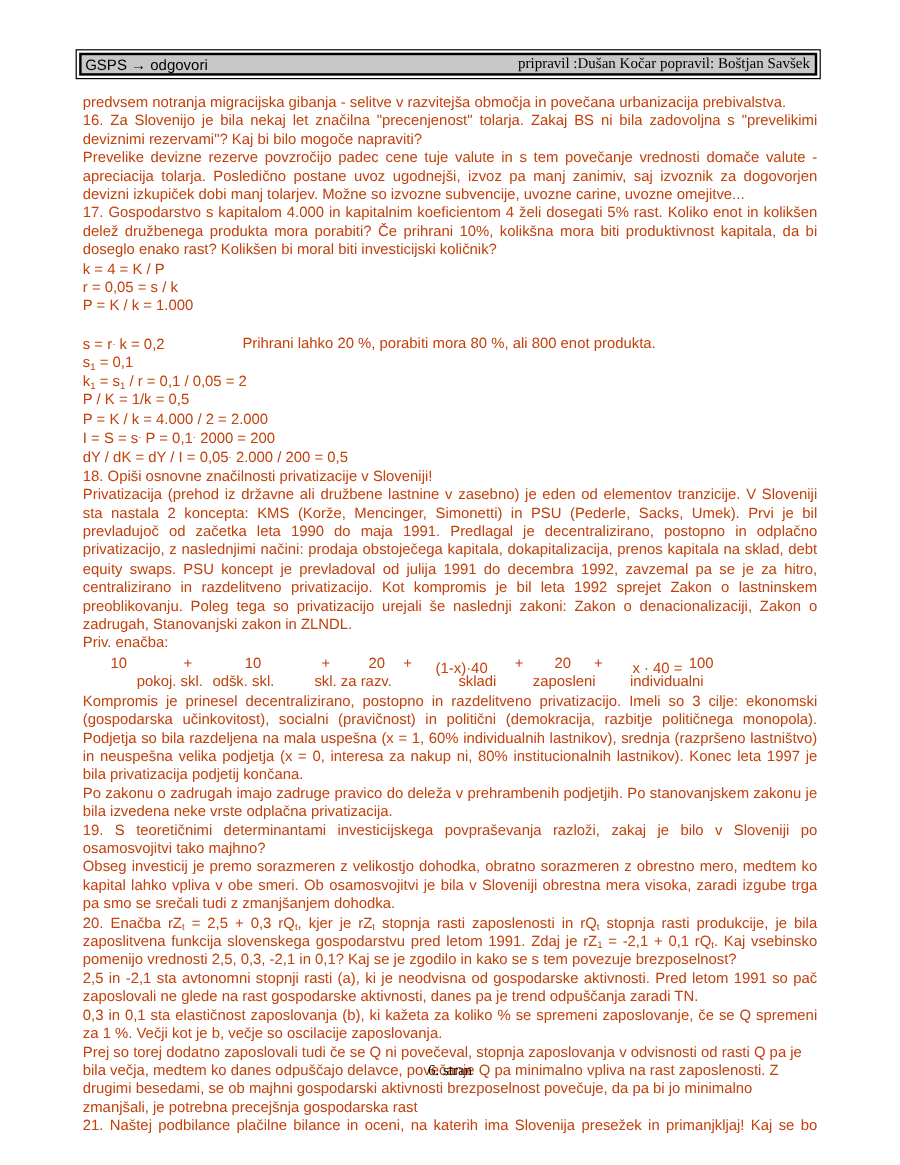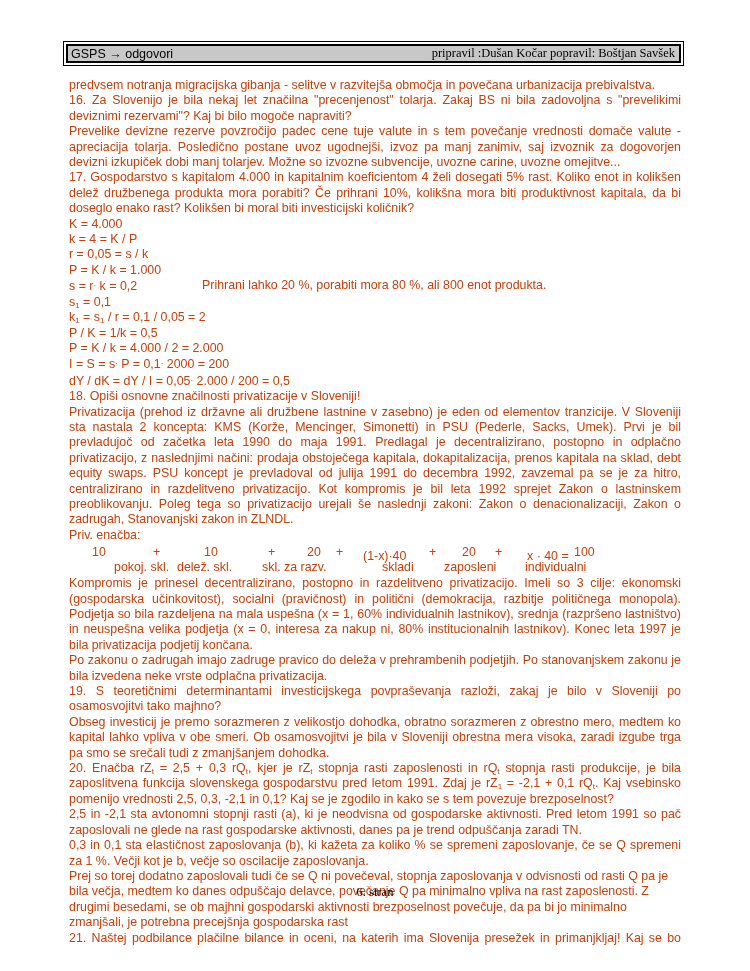--- a/index.html
+++ b/index.html
@@ -18,21 +18,21 @@
     }
     .hdr-left { font-family: "Liberation Sans", sans-serif; font-size: 12.5px; color: #000; }
     .hdr-right { font-family: "Liberation Serif", serif; font-size: 12.5px; color: #000; }
 
     .body {
       position: absolute; left: 69px; top: 78px; width: 612px;
       font-family: "Liberation Sans", sans-serif; font-size: 12.4px; line-height: 15.4px; color: #c2410c;
     }
     .body p { margin: 0; text-align: justify; }
     .body p.nj { text-align: left; }
-    .calc-row { display: flex; }
+    .calc-row { display: flex; margin-top: 16px; }
     .calc-row .c1 { width: 133px; }
     sub { font-size: 8px; vertical-align: -2px; line-height: 0; }
     .dot { font-size: 8px; vertical-align: 2px; }
 
     .eq {
       position: relative; height: 31px; margin-top: 2px;
       font-family: "Liberation Sans", sans-serif; font-size: 12.4px;
     }
     .eq span { position: absolute; white-space: nowrap; }
 
@@ -53,21 +53,20 @@
     </div>
   </div>
 
   <div class="body">
     <p class="nj">predvsem notranja migracijska gibanja - selitve v razvitejša območja in povečana urbanizacija prebivalstva.</p>
     <p>16. Za Slovenijo je bila nekaj let značilna "precenjenost" tolarja. Zakaj BS ni bila zadovoljna s "prevelikimi deviznimi rezervami"? Kaj bi bilo mogoče napraviti?</p>
     <p>Prevelike devizne rezerve povzročijo padec cene tuje valute in s tem povečanje vrednosti domače valute - apreciacija tolarja. Posledično postane uvoz ugodnejši, izvoz pa manj zanimiv, saj izvoznik za dogovorjen devizni izkupiček dobi manj tolarjev. Možne so izvozne subvencije, uvozne carine, uvozne omejitve...</p>
     <p>17. Gospodarstvo s kapitalom 4.000 in kapitalnim koeficientom 4 želi dosegati 5% rast. Koliko enot in kolikšen delež družbenega produkta mora porabiti? Če prihrani 10%, kolikšna mora biti produktivnost kapitala, da bi doseglo enako rast? Kolikšen bi moral biti investicijski količnik?</p>
 
     <div>
-      <p class="nj">K = 4.000</p>
       <p class="nj">k = 4 = K / P</p>
       <p class="nj">r = 0,05 = s / k</p>
       <p class="nj">P = K / k = 1.000</p>
       <div class="calc-row">
         <span class="c1"><span>s = r</span><span class="dot">·</span><span> k = 0,2</span></span>
         <span>Prihrani lahko 20 %, porabiti mora 80 %, ali 800 enot produkta.</span>
       </div>
       <p class="nj"><span>s</span><sub>1</sub><span> = 0,1</span></p>
       <p class="nj"><span>k</span><sub>1</sub><span> = s</span><sub>1</sub><span> / r = 0,1 / 0,05 = 2</span></p>
       <p class="nj">P / K = 1/k = 0,5</p>
@@ -88,21 +87,21 @@
       <span style="left:238px; top:0px;">20</span>
       <span style="left:267px; top:0px;">+</span>
       <span style="left:294px; top:4px;">(1-x)·40</span>
       <span style="left:360px; top:0px;">+</span>
       <span style="left:393px; top:0px;">20</span>
       <span style="left:426px; top:0px;">+</span>
       <span style="left:458px; top:4px;">x · 40 =</span>
       <span style="left:505px; top:0px;">100</span>
 
       <span style="left:0px; top:15px;padding-left:45px;">pokoj. skl.</span>
-      <span style="left:108px; top:15px;">delež. skl.</span>
+      <span style="left:108px; top:15px;">odšk. skl.</span>
       <span style="left:193px; top:15px;">skl. za razv.</span>
       <span style="left:313px; top:15px;">skladi</span>
       <span style="left:375px; top:15px;">zaposleni</span>
       <span style="left:456px; top:15px;">individualni</span>
     </div>
 
     <p>Kompromis je prinesel decentralizirano, postopno in razdelitveno privatizacijo. Imeli so 3 cilje: ekonomski (gospodarska učinkovitost), socialni (pravičnost) in politični (demokracija, razbitje političnega monopola). Podjetja so bila razdeljena na mala uspešna (x = 1, 60% individualnih lastnikov), srednja (razpršeno lastništvo) in neuspešna velika podjetja (x = 0, interesa za nakup ni, 80% institucionalnih lastnikov). Konec leta 1997 je bila privatizacija podjetij končana.</p>
     <p>Po zakonu o zadrugah imajo zadruge pravico do deleža v prehrambenih podjetjih. Po stanovanjskem zakonu je bila izvedena neke vrste odplačna privatizacija.</p>
     <p>19. S teoretičnimi determinantami investicijskega povpraševanja razloži, zakaj je bilo v Sloveniji po osamosvojitvi tako majhno?</p>
     <p>Obseg investicij je premo sorazmeren z velikostjo dohodka, obratno sorazmeren z obrestno mero, medtem ko kapital lahko vpliva v obe smeri. Ob osamosvojitvi je bila v Sloveniji obrestna mera visoka, zaradi izgube trga pa smo se srečali tudi z zmanjšanjem dohodka.</p>

